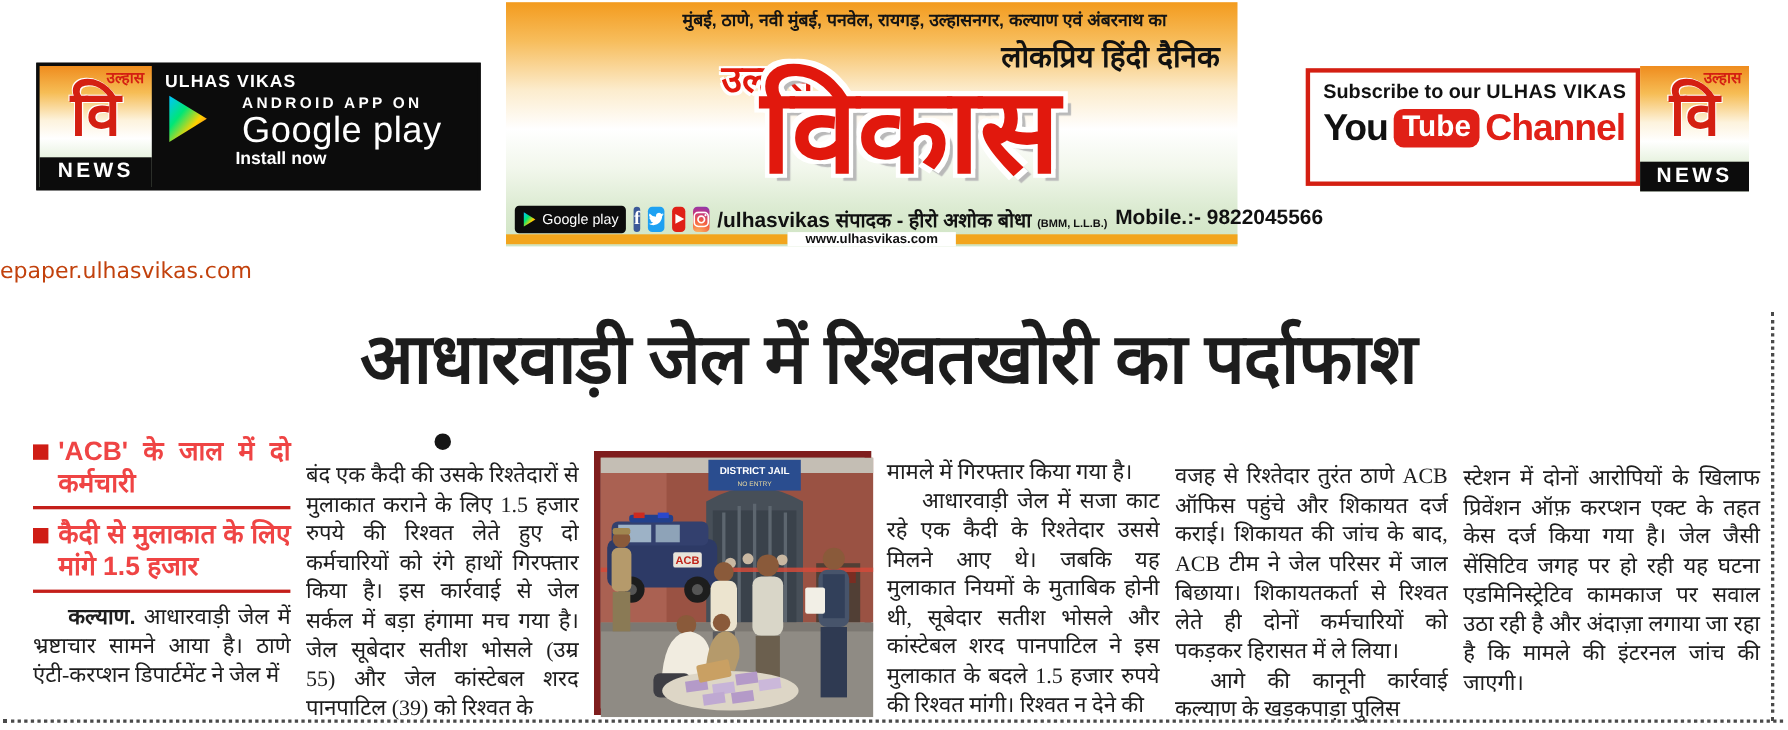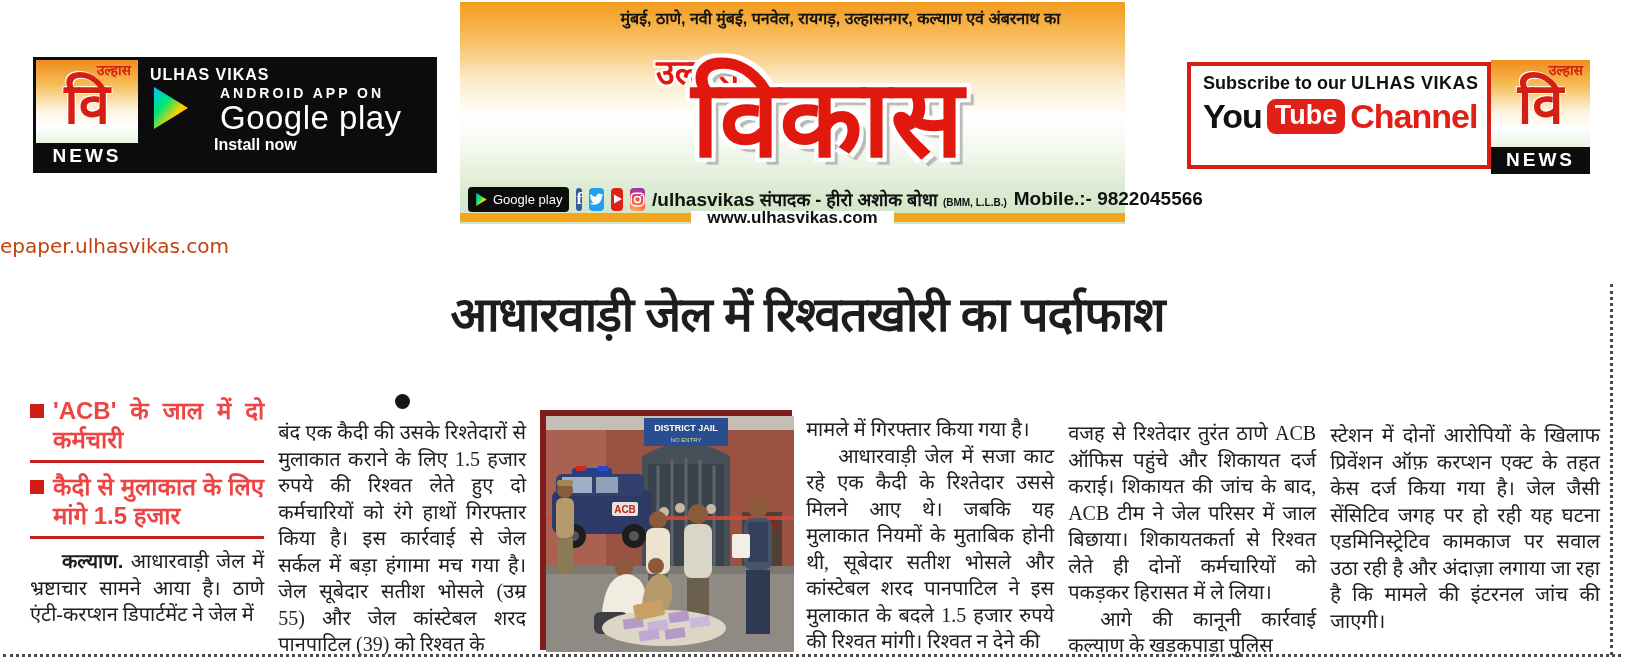--- a/index.html
+++ b/index.html
@@ -43,40 +43,40 @@
   .fb { background:#3b5998; color:#fff; font-weight:800; font-size:17px; font-family:"Liberation Serif",serif; }
   .tw { background:#1da1f2; }
   .yt { background:#e02017; }
   .ig { background:radial-gradient(circle at 30% 110%,#fdc468,#f56040 45%,#c13584 75%,#833ab4); }
   .handle-line { font-size:19px; font-weight:800; color:#111; white-space:nowrap; }
   .handle-line .editor { font-size:18px; }
   .handle-line .qual { font-size:10px; font-weight:700; }
   .mobile-line { margin-left:auto; font-size:19px; font-weight:800; color:#111; white-space:nowrap; }
   .www-bar { position:absolute; left:0; right:0; top:209px; height:13px; display:flex; align-items:center; }
   .www-bar .obar { flex:1; height:9px; background:#f2a51d; }
-  .www-text { padding:0 16px; font-size:17px; font-weight:800; color:#111; background:#fff; line-height:13px; }
+  .www-text { padding:0 16px; font-size:12px; font-weight:800; color:#111; background:#fff; line-height:13px; }
 
   
   #subscribe { position:absolute; left:1187px; top:62px; width:304px; height:107px; background:#fff;
     border:4px solid #d41f12; box-shadow:0 0 0 1px #fff inset; padding:7px 8px 0 12px; }
   .sub-line1 { font-size:18px; font-weight:700; color:#111; white-space:nowrap; }
   .sub-line1 .sub-name { font-weight:900; letter-spacing:0.5px; }
   .sub-line2 { display:flex; align-items:center; gap:5px; margin-top:3px; }
   .you { font-size:34px; font-weight:900; color:#111; letter-spacing:-1px; }
   .tube { background:#e02017; color:#fff; font-size:27px; font-weight:900; border-radius:9px; padding:3px 8px 5px; line-height:1; }
   .channel { font-size:34px; font-weight:900; color:#e02017; letter-spacing:-1px; }
   #subscribe-logo { position:absolute; left:1491px; top:60px; width:99px; height:114px; }
 
   
   #epaper-meta { position:absolute; left:0; top:233px; width:1580px; 
     font-family:"DejaVu Sans",sans-serif; font-size:20px; line-height:1.32; color:#c2410c; }
 
   
   #headline { position:absolute; left:10px; right:20px; top:280px; text-align:center;
-    font-size:48px; font-weight:900; color:#1d1d1d; letter-spacing:-1px; }
+    font-size:64px; font-weight:900; color:#1d1d1d; letter-spacing:-1px; }
   #columns { position:absolute; left:30px; top:392px; width:1570px; height:262px; display:flex; gap:14px; }
   .col { font-size:20px; line-height:26.5px; text-align:justify; color:#1e1e1e;
     font-family:"Liberation Serif","DejaVu Serif",serif; }
   .c1 { width:236px; font-family:"Liberation Sans",sans-serif; }
   .c2 { width:250px; }
   .cphoto { width:252px; }
   .c4 { width:250px; padding-top:24px; }
   .c5 { width:250px; padding-top:28px; }
   .c6 { width:272px; padding-top:30px; }
   .subhead { display:flex; gap:9px; font-size:24px; line-height:29px; font-weight:800; color:#ef4444; margin:4px 0 2px; }
@@ -119,20 +119,21 @@
         <div class="android-line">ANDROID APP ON</div>
         <div class="store-name">Google play</div>
       </span>
     </div>
     <div class="install-line">Install now</div>
   </div>
 </div>
 
 <div id="masthead">
   <div class="coverage">मुंबई, ठाणे, नवी मुंबई, पनवेल, रायगड़, उल्हासनगर, कल्याण एवं अंबरनाथ का</div>
+  <div class="tagline">लोकप्रिय हिंदी दैनिक</div>
   <div class="brand-small">उल्हास</div>
   <div class="brand-main">विकास</div>
 
   <div class="social-row">
     <span class="mini-badge">
       <svg width="13" height="15" viewBox="0 0 32 34">
         <polygon points="3,1 29,17 3,33" fill="url(#gp)"></polygon>
       </svg>
       <span class="mini-store">Google play</span>
     </span>

